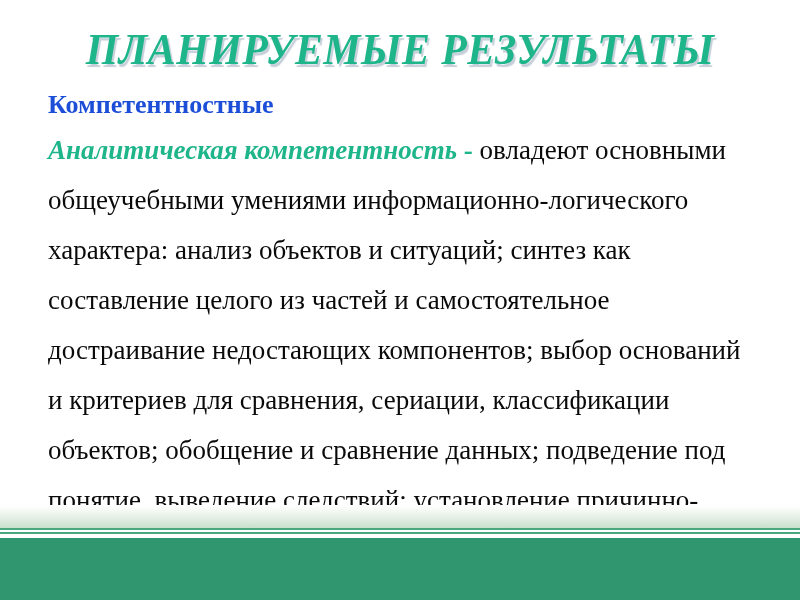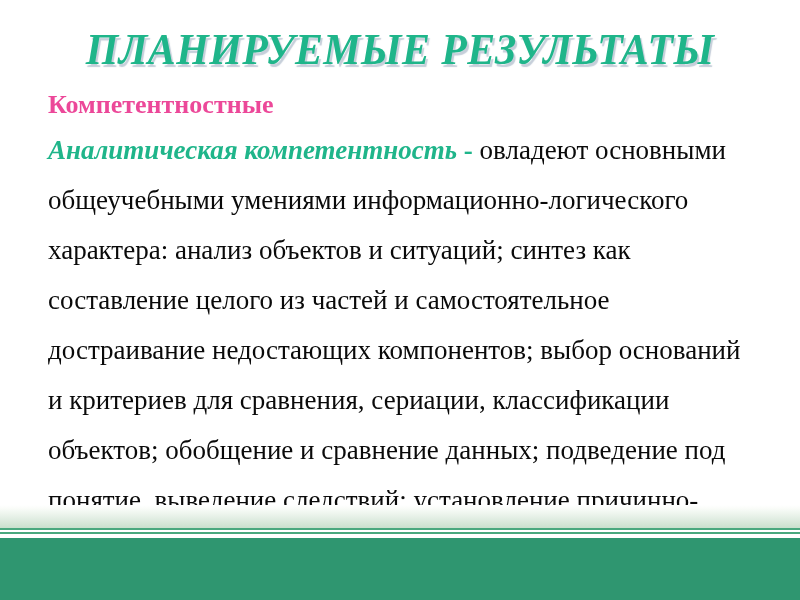--- a/index.html
+++ b/index.html
@@ -52,21 +52,21 @@
     left: 48px;
     top: 88px;
     width: 712px;
   }
 
   .sub-head {
     font-family: "Liberation Serif", "DejaVu Serif", serif;
     font-weight: bold;
     font-size: 26px;
     line-height: 34px;
-    color: #ec4899;
+    color: #1d4ed8;
     margin: 0 0 3px 0;
     white-space: nowrap;
   }
 
   .para {
     font-family: "Liberation Serif", "DejaVu Serif", serif;
     font-size: 27px;
     line-height: 50px;
     color: #0a0a0a;
     margin: 0;

